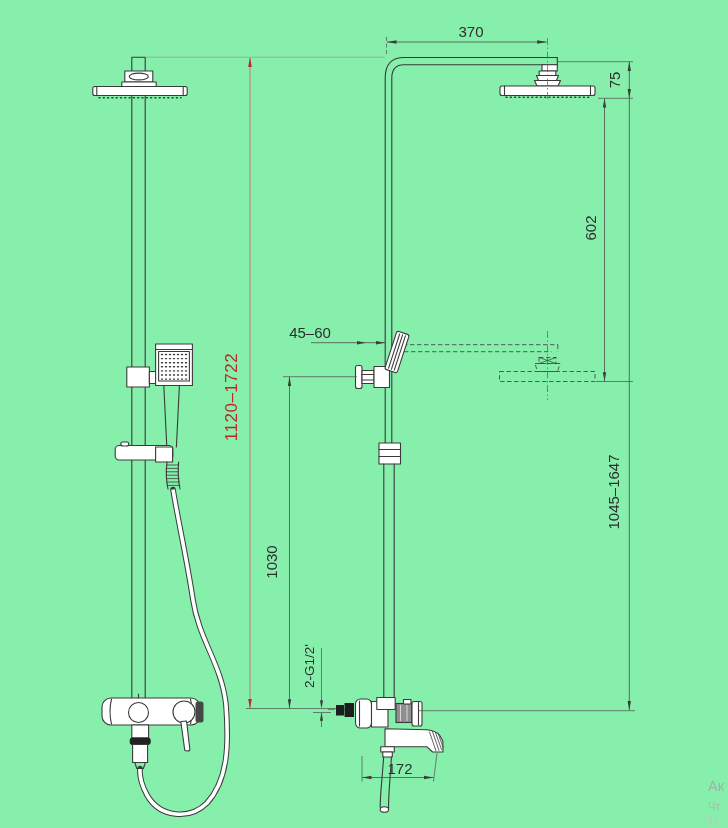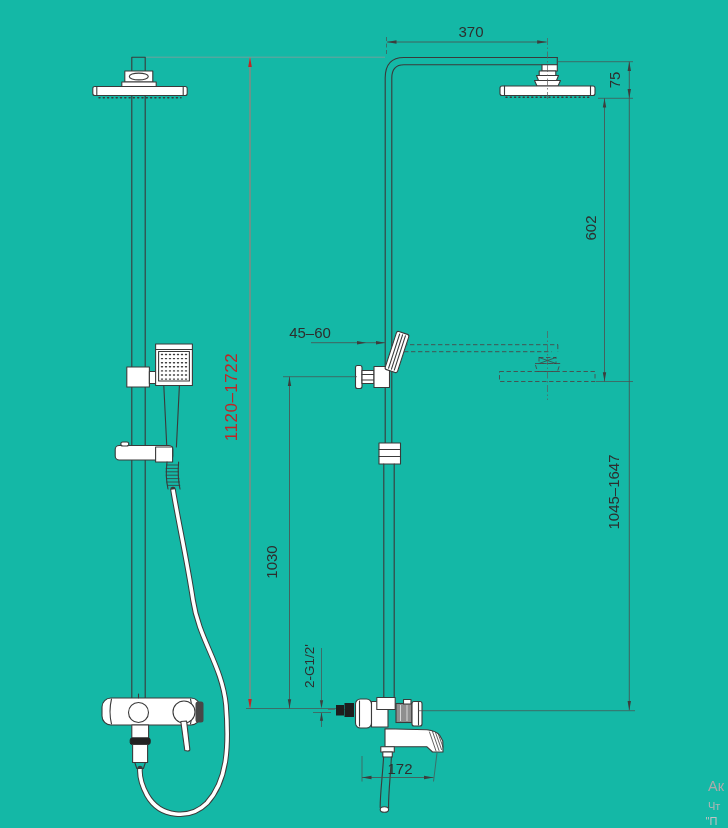--- a/index.html
+++ b/index.html
@@ -1,16 +1,16 @@
 <!DOCTYPE html>
 <html style="--accent: #bf2626;"><head>
 <meta charset="utf-8">
 <style>
   html,body{margin:0;padding:0;background:#ffffff;}
-  .canvas{position:relative;width:728px;height:828px;background:#14b8a6;overflow:hidden;
+  .canvas{position:relative;width:728px;height:828px;background:#86efac;overflow:hidden;
           font-family:"Liberation Sans", sans-serif;}
   svg{display:block}
   svg text{font-family:"Liberation Sans", sans-serif; fill:#333;}
   .obj{stroke:#3a3a3a;stroke-width:1.1;fill:none;stroke-linejoin:round;stroke-linecap:round;}
   .objf{stroke:#3a3a3a;stroke-width:1.1;fill:#ffffff;stroke-linejoin:round;}
   .dim{stroke:#4d4d4d;stroke-width:0.8;fill:none;}
   .ext{stroke:#4d4d4d;stroke-width:0.7;fill:none;}
   .thin{stroke:#9a9a9a;stroke-width:0.7;fill:none;}
   .dash{stroke:#4a4a4a;stroke-width:0.9;fill:none;stroke-dasharray:4.4 2.6;}
   .cline{stroke:#5a5a5a;stroke-width:0.7;fill:none;stroke-dasharray:7 2.5 1.5 2.5;}

